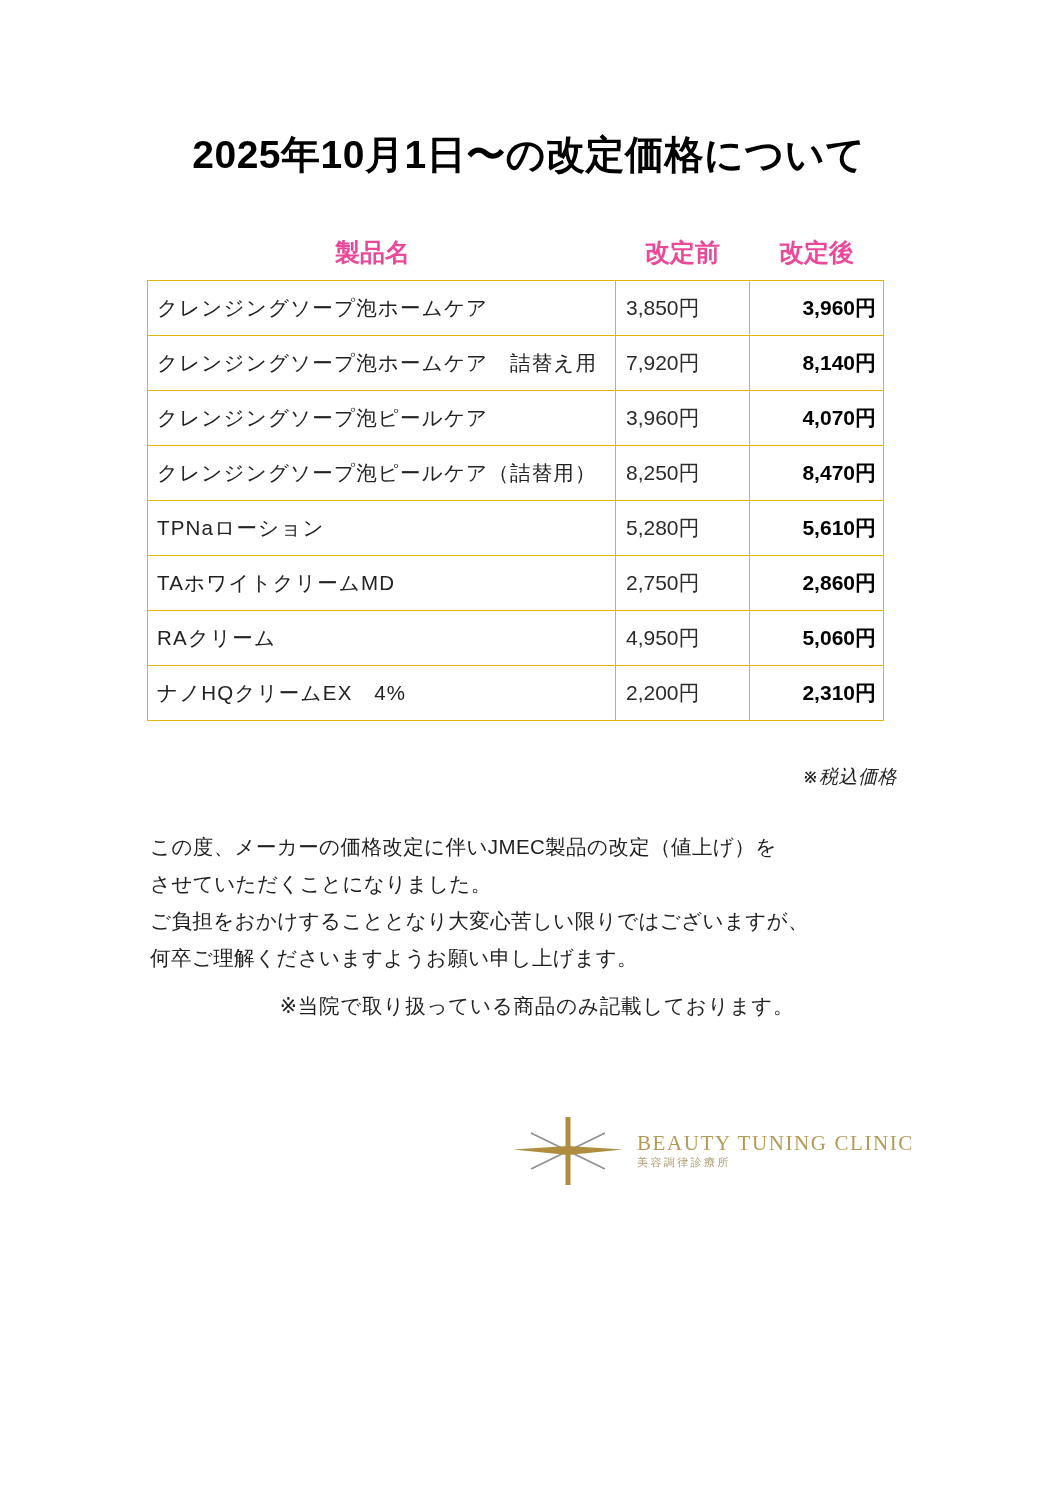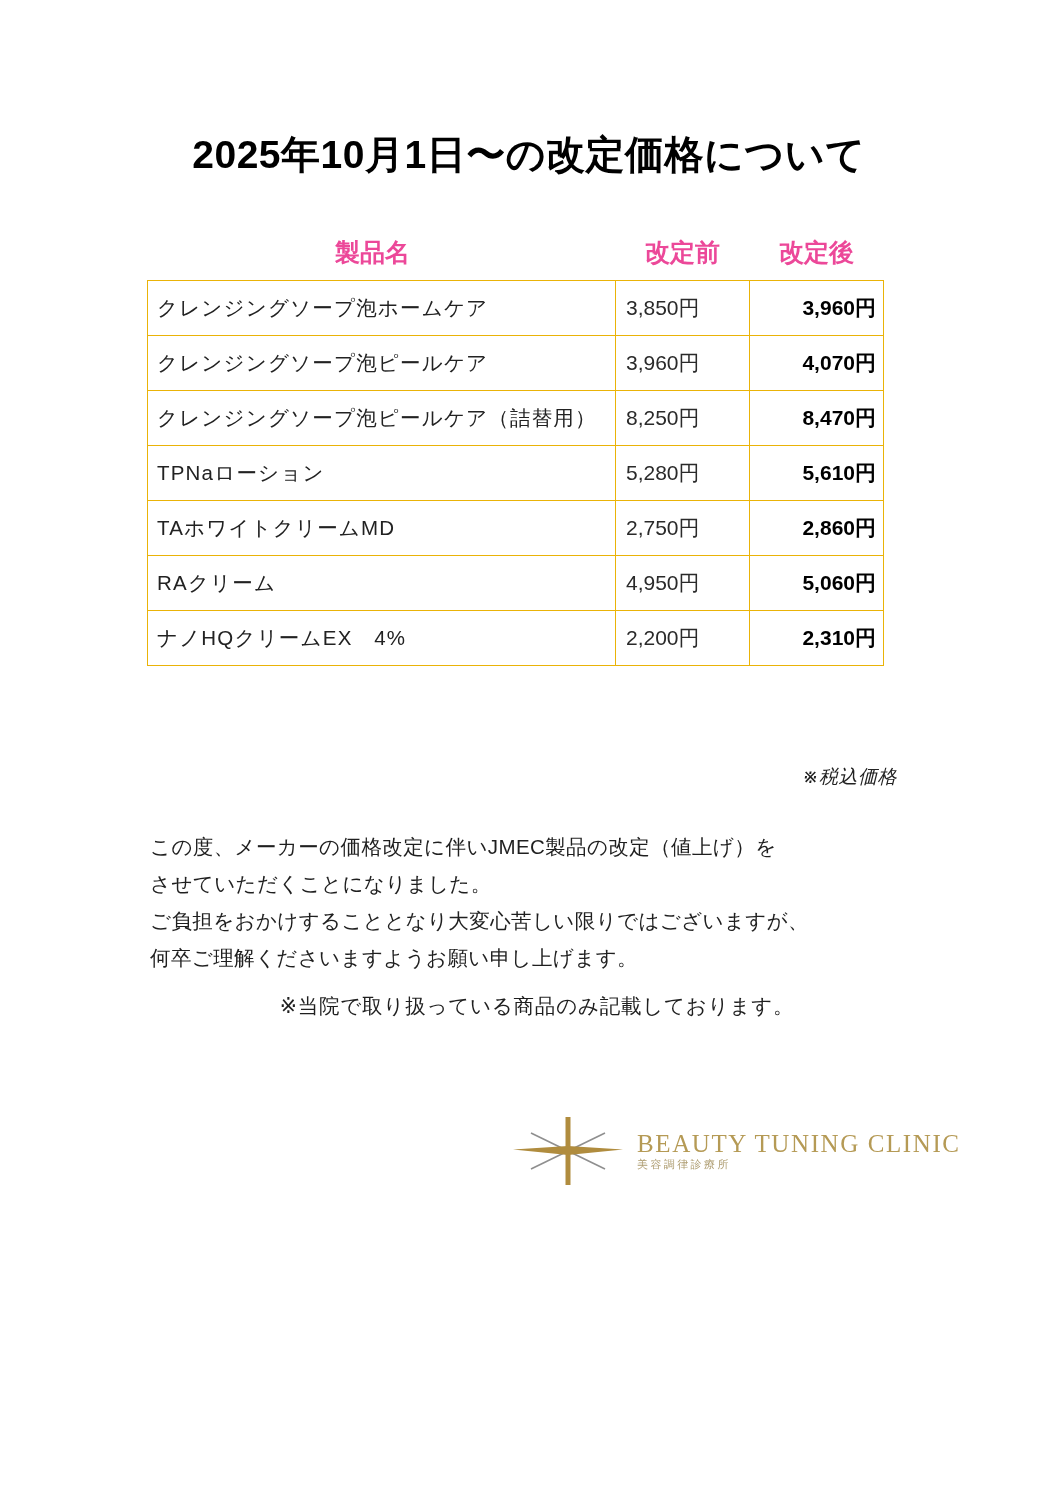--- a/index.html
+++ b/index.html
@@ -154,21 +154,21 @@
     flex: 0 0 118px;
   }
   .logo-text {
     margin-left: 10px;
     display: flex;
     flex-direction: column;
     justify-content: center;
   }
   .logo-name {
     font-family: "Liberation Serif", "DejaVu Serif", serif;
-    font-size: 25px;
+    font-size: 21px;
     letter-spacing: 1.6px;
     color: #b59a55;
     white-space: nowrap;
     line-height: 1.1;
   }
   .logo-sub {
     margin-top: 0;
     font-size: 11px;
     letter-spacing: 2.4px;
     color: #a89565;
@@ -197,20 +197,25 @@
           <th class="h-new">改定後</th>
         </tr>
       </thead>
       <tbody>
         <tr>
           <td class="cell-name">クレンジングソープ泡ホームケア</td>
           <td class="cell-old">3,850円</td>
           <td class="cell-new">3,960円</td>
         </tr>
         <tr>
+          <td class="cell-name">クレンジングソープ泡ホームケア　詰替え用</td>
+          <td class="cell-old">7,920円</td>
+          <td class="cell-new">8,140円</td>
+        </tr>
+        <tr>
           <td class="cell-name">クレンジングソープ泡ピールケア</td>
           <td class="cell-old">3,960円</td>
           <td class="cell-new">4,070円</td>
         </tr>
         <tr>
           <td class="cell-name">クレンジングソープ泡ピールケア（詰替用）</td>
           <td class="cell-old">8,250円</td>
           <td class="cell-new">8,470円</td>
         </tr>
         <tr>

